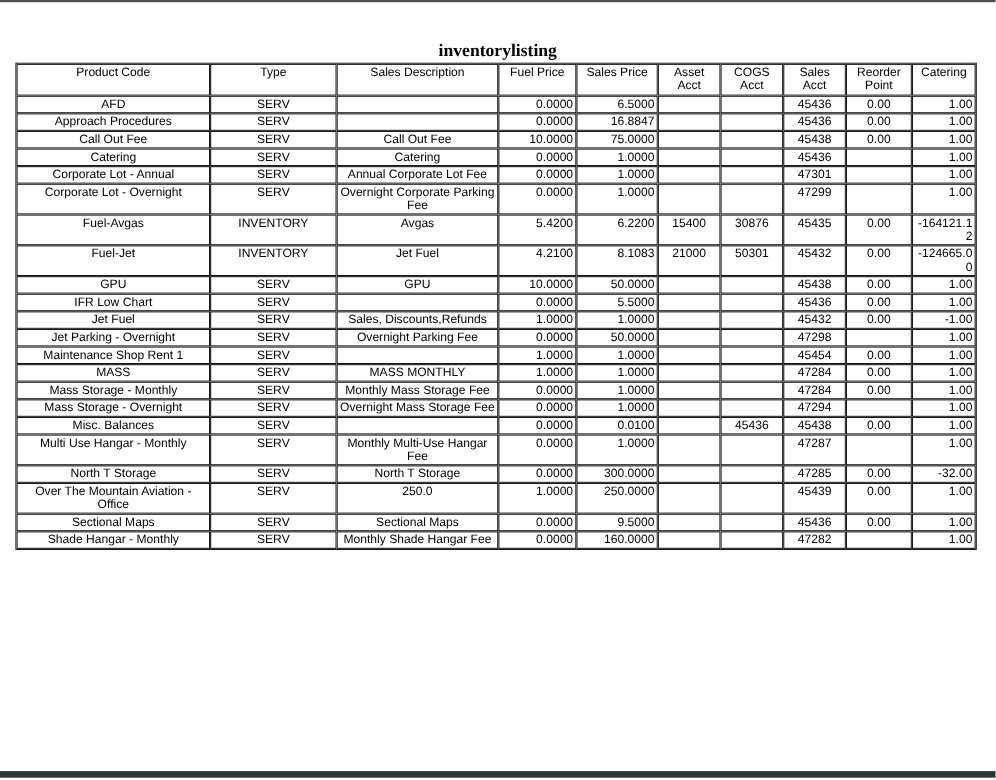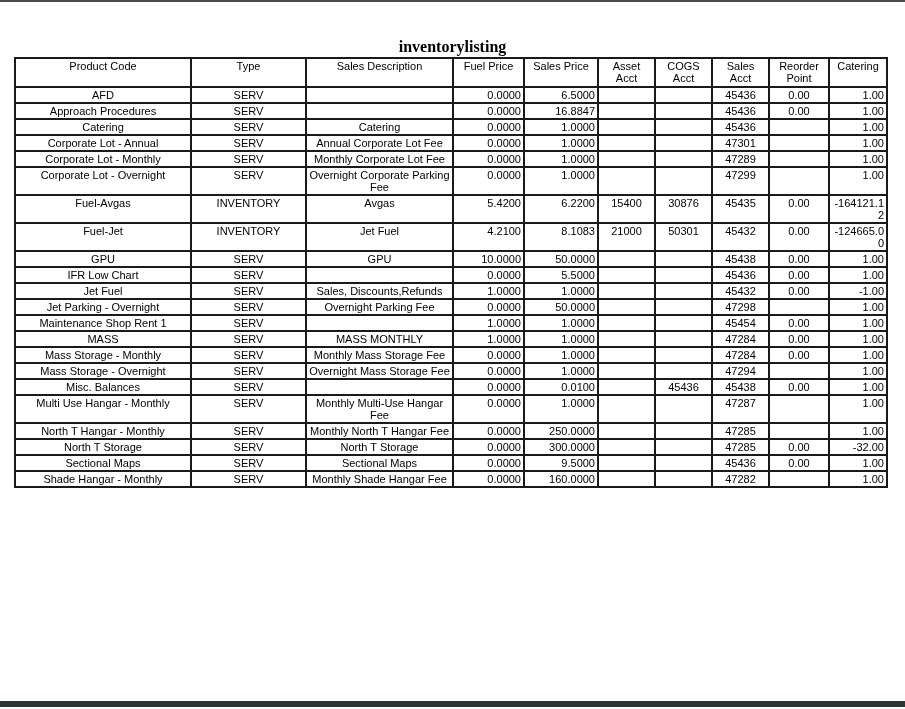--- a/index.html
+++ b/index.html
@@ -81,52 +81,52 @@
         <td class="ac"></td>
         <td class="ar">0.0000</td>
         <td class="ar">16.8847</td>
         <td class="ac"></td>
         <td class="ac"></td>
         <td class="ac">45436</td>
         <td class="ac">0.00</td>
         <td class="ar">1.00</td>
       </tr>
       <tr>
+        <td class="ac">Call Out Fee</td>
+        <td class="ac">SERV</td>
+        <td class="ac">Call Out Fee</td>
+        <td class="ar">10.0000</td>
+        <td class="ar">75.0000</td>
+        <td class="ac"></td>
+        <td class="ac"></td>
+        <td class="ac">45438</td>
+        <td class="ac">0.00</td>
+        <td class="ar">1.00</td>
+      </tr>
+      <tr>
         <td class="ac">Catering</td>
         <td class="ac">SERV</td>
         <td class="ac">Catering</td>
         <td class="ar">0.0000</td>
         <td class="ar">1.0000</td>
         <td class="ac"></td>
         <td class="ac"></td>
         <td class="ac">45436</td>
         <td class="ac"></td>
         <td class="ar">1.00</td>
       </tr>
       <tr>
         <td class="ac">Corporate Lot - Annual</td>
         <td class="ac">SERV</td>
         <td class="ac">Annual Corporate Lot Fee</td>
         <td class="ar">0.0000</td>
         <td class="ar">1.0000</td>
         <td class="ac"></td>
         <td class="ac"></td>
         <td class="ac">47301</td>
-        <td class="ac"></td>
-        <td class="ar">1.00</td>
-      </tr>
-      <tr>
-        <td class="ac">Corporate Lot - Monthly</td>
-        <td class="ac">SERV</td>
-        <td class="ac">Monthly Corporate Lot Fee</td>
-        <td class="ar">0.0000</td>
-        <td class="ar">1.0000</td>
-        <td class="ac"></td>
-        <td class="ac"></td>
-        <td class="ac">47289</td>
         <td class="ac"></td>
         <td class="ar">1.00</td>
       </tr>
       <tr>
         <td class="ac">Corporate Lot - Overnight</td>
         <td class="ac">SERV</td>
         <td class="ac">Overnight Corporate Parking Fee</td>
         <td class="ar">0.0000</td>
         <td class="ar">1.0000</td>
         <td class="ac"></td>
@@ -273,42 +273,42 @@
         <td class="ac">Monthly Multi-Use Hangar Fee</td>
         <td class="ar">0.0000</td>
         <td class="ar">1.0000</td>
         <td class="ac"></td>
         <td class="ac"></td>
         <td class="ac">47287</td>
         <td class="ac"></td>
         <td class="ar">1.00</td>
       </tr>
       <tr>
-        <td class="ac">North T Hangar - Monthly</td>
-        <td class="ac">SERV</td>
-        <td class="ac">Monthly North T Hangar Fee</td>
-        <td class="ar">0.0000</td>
+        <td class="ac">North T Storage</td>
+        <td class="ac">SERV</td>
+        <td class="ac">North T Storage</td>
+        <td class="ar">0.0000</td>
+        <td class="ar">300.0000</td>
+        <td class="ac"></td>
+        <td class="ac"></td>
+        <td class="ac">47285</td>
+        <td class="ac">0.00</td>
+        <td class="ar">-32.00</td>
+      </tr>
+      <tr>
+        <td class="ac">Over The Mountain Aviation - Office</td>
+        <td class="ac">SERV</td>
+        <td class="ac">250.0</td>
+        <td class="ar">1.0000</td>
         <td class="ar">250.0000</td>
         <td class="ac"></td>
         <td class="ac"></td>
-        <td class="ac">47285</td>
-        <td class="ac"></td>
-        <td class="ar">1.00</td>
-      </tr>
-      <tr>
-        <td class="ac">North T Storage</td>
-        <td class="ac">SERV</td>
-        <td class="ac">North T Storage</td>
-        <td class="ar">0.0000</td>
-        <td class="ar">300.0000</td>
-        <td class="ac"></td>
-        <td class="ac"></td>
-        <td class="ac">47285</td>
-        <td class="ac">0.00</td>
-        <td class="ar">-32.00</td>
+        <td class="ac">45439</td>
+        <td class="ac">0.00</td>
+        <td class="ar">1.00</td>
       </tr>
       <tr>
         <td class="ac">Sectional Maps</td>
         <td class="ac">SERV</td>
         <td class="ac">Sectional Maps</td>
         <td class="ar">0.0000</td>
         <td class="ar">9.5000</td>
         <td class="ac"></td>
         <td class="ac"></td>
         <td class="ac">45436</td>

